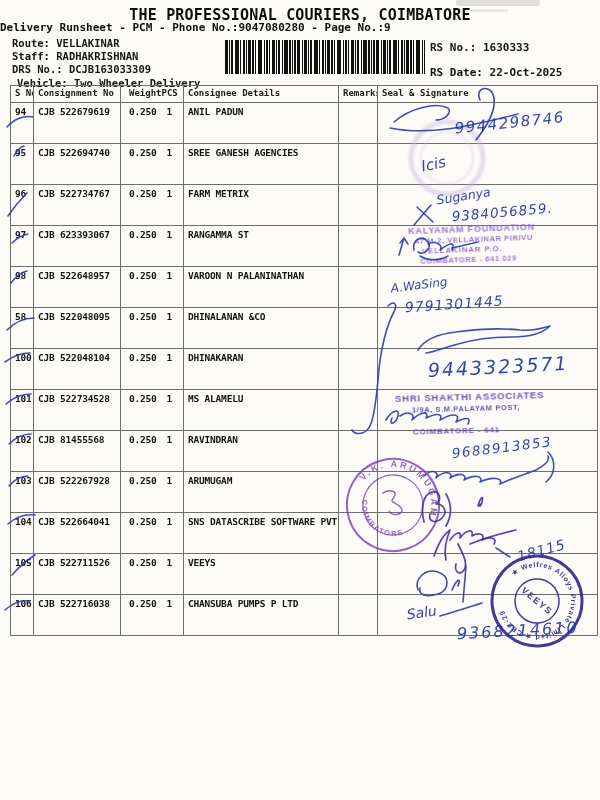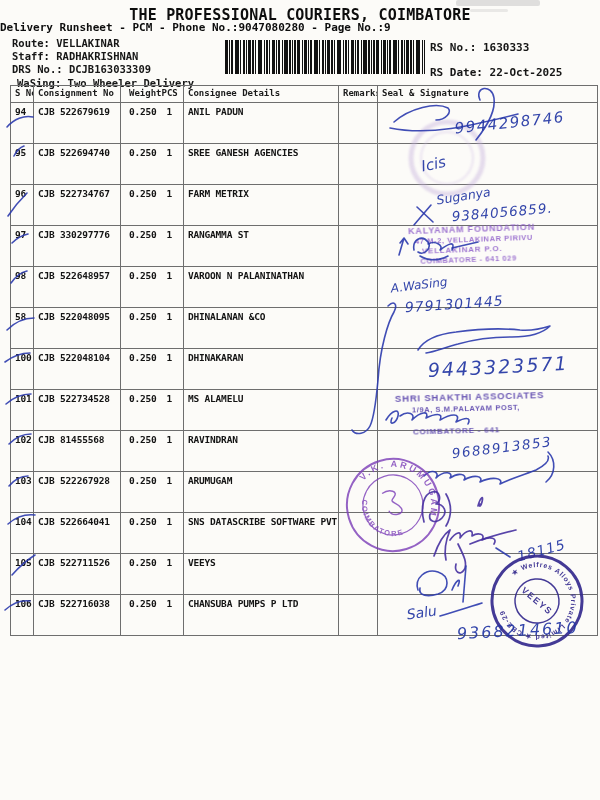--- a/index.html
+++ b/index.html
@@ -69,21 +69,21 @@
   </div>
   <div class="info-line info-staff">
     <span>Staff:</span>
     <span>RADHAKRISHNAN</span>
   </div>
   <div class="info-line info-drs">
     <span>DRS No.:</span>
     <span>DCJB163033309</span>
   </div>
   <div class="info-line info-vehicle">
-    <span>WaSing:</span>
+    <span>Vehicle:</span>
     <span>Two Wheeler Delivery</span>
   </div>
 
   <svg class="barcode" width="200" height="34">
     <line x1="0" y1="17" x2="200" y2="17" stroke="#111" stroke-width="34" stroke-dasharray="3 1 1 1 2 2 4 1 1 2 2 1 1 1 3 1 2 1 1 2 4 2 1 1 2 1 1 2 3 1 1 1 2 2 1 1 4 1 2 1 1 1 2 1 3 2 1 1"></line>
   </svg>
 
   <div class="rs-line rs-no">
     <span>RS No.:</span>
     <span>1630333</span>
@@ -152,21 +152,21 @@
               <span>0.250</span>
               <span>1</span>
             </span>
           </td>
           <td>FARM METRIX</td>
           <td></td>
           <td></td>
         </tr>
       <tr>
           <td>97</td>
-          <td>CJB 330297776</td>
+          <td>CJB 623393067</td>
           <td>
             <span class="wp">
               <span>0.250</span>
               <span>1</span>
             </span>
           </td>
           <td>RANGAMMA ST</td>
           <td></td>
           <td></td>
         </tr>

